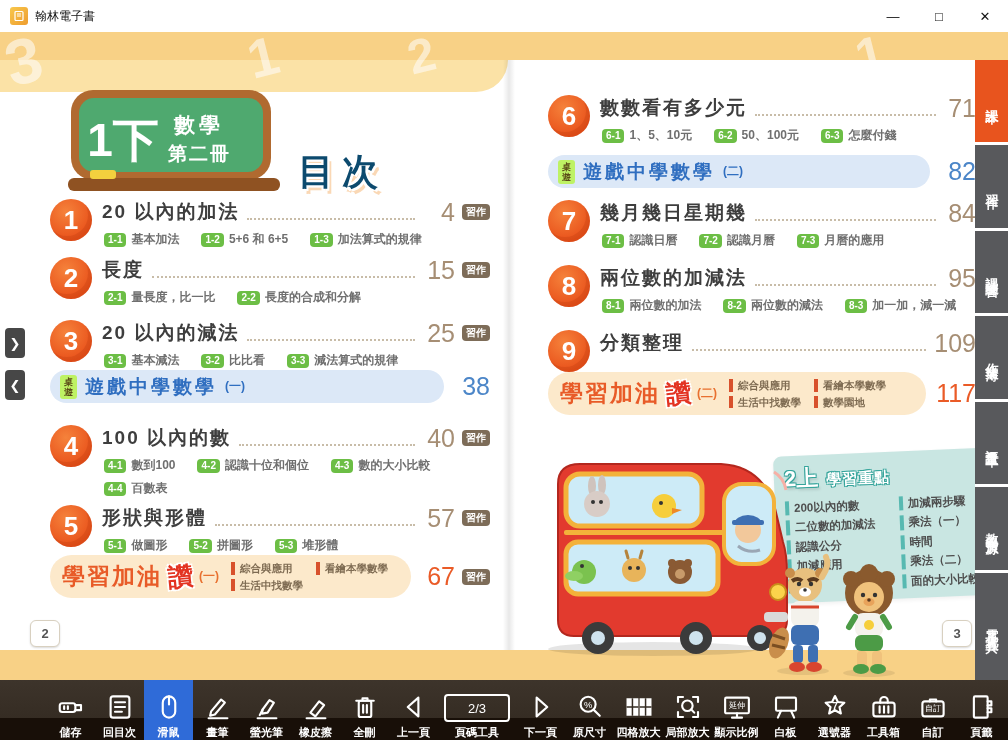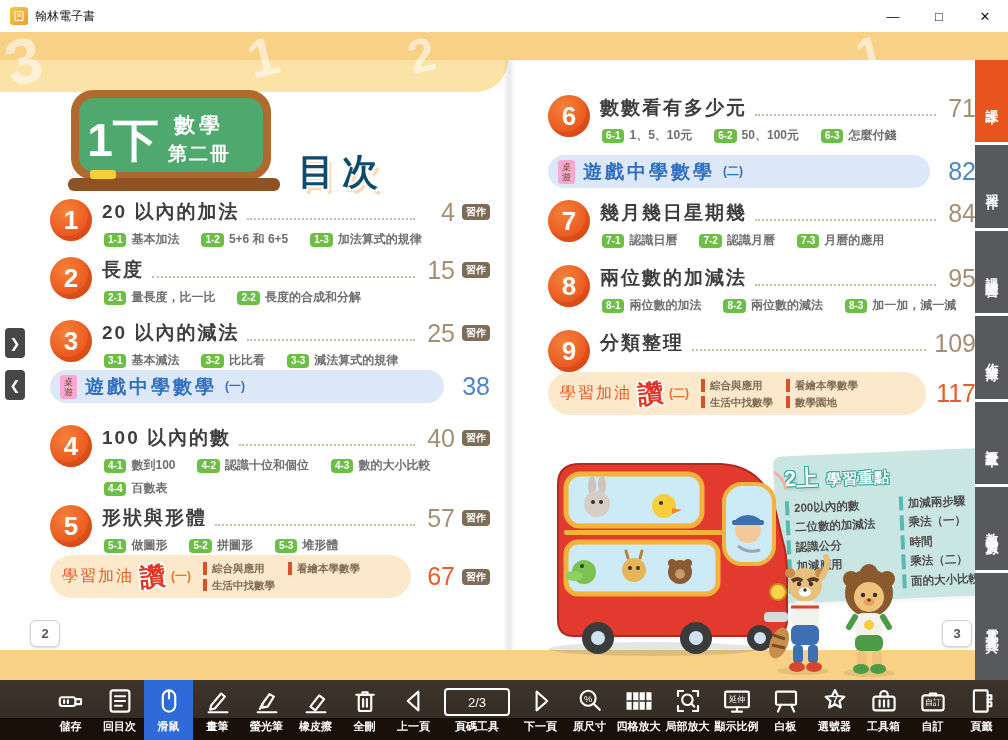--- a/index.html
+++ b/index.html
@@ -33,28 +33,28 @@
   .ch-title{font-size:19px;font-weight:bold;color:#3E3E3E;letter-spacing:2px;white-space:nowrap;cursor:pointer;}
   .leader{flex:1;border-bottom:2px dotted #C8BCA8;margin:0 8px 5px 8px;height:1px;}
   .ch-page{font-size:25px;color:#A68E74;line-height:1;min-width:32px;text-align:right;cursor:pointer;}
   .hw{margin-left:7px;background:#7D6C58;color:#fff;font-size:10px;font-weight:bold;padding:3px 4px;border-radius:4px;line-height:1;align-self:center;white-space:nowrap;}
   .ch-subs{display:flex;flex-wrap:wrap;margin-top:6px;column-gap:22px;row-gap:6px;padding-left:2px;}
   .sub{display:flex;align-items:center;gap:5px;font-size:12px;color:#6F6F6F;white-space:nowrap;}
   .code{background:#6CBE45;color:#fff;font-style:normal;font-weight:bold;font-size:10px;padding:2px 4px;border-radius:4px;line-height:1;}
   
   .row.game{align-items:center;}
   .game-pill{flex:1;background:#DCE8F7;border-radius:17px;height:33px;display:flex;align-items:center;padding:0 10px;gap:8px;cursor:pointer;}
-  .zy{background:#f9a8d4;color:#5A4A18;font-size:9px;font-weight:normal;width:15px;line-height:10px;text-align:center;padding:2px 1px;border-radius:3px;word-break:break-all;}
+  .zy{background:#bef264;color:#5A4A18;font-size:9px;font-weight:bold;width:15px;line-height:10px;text-align:center;padding:2px 1px;border-radius:3px;word-break:break-all;}
   .game-title{font-size:19px;font-weight:bold;color:#2F6EC0;letter-spacing:3px;white-space:nowrap;}
   .game-vol{font-size:12px;color:#2F6EC0;font-weight:bold;}
   .game-page{font-size:25px;color:#4C86C8;margin-left:12px;min-width:34px;text-align:right;cursor:pointer;}
   
   .row.boost{align-items:center;}
   .boost-pill{flex:1;background:#FCE9CB;border-radius:26px;display:flex;align-items:center;padding:5px 12px;gap:6px;cursor:pointer;}
-  .boost-title{font-size:16px;font-weight:normal;color:#E85B28;letter-spacing:2px;white-space:nowrap;}
+  .boost-title{font-size:23px;font-weight:bold;color:#E85B28;letter-spacing:2px;white-space:nowrap;}
   .boost-zan{font-size:25px;font-weight:bold;color:#E33322;transform:rotate(-6deg);white-space:nowrap;
      text-shadow:1.5px 1.5px 0 #fff,-1.5px 1.5px 0 #fff,1.5px -1.5px 0 #fff,-1.5px -1.5px 0 #fff;}
   .boost-vol{font-size:12px;color:#E8702F;font-weight:bold;white-space:nowrap;}
   .boost-items{display:grid;grid-template-rows:repeat(2,auto);grid-auto-flow:column;column-gap:13px;row-gap:4px;margin-left:6px;}
   .boost-item{font-size:10.5px;color:#7E6B52;border-left:4px solid #D8512C;padding-left:5px;line-height:1.2;font-weight:bold;white-space:nowrap;}
   .boost-page{font-size:25px;color:#EA5B27;margin-left:10px;min-width:34px;text-align:right;cursor:pointer;}
   
   .keybox{position:absolute;left:776px;top:420px;width:204px;background:#C9E6E2;border-radius:8px;transform:rotate(-2.5deg);
      padding:8px 10px 10px;box-shadow:0 2px 4px rgba(0,0,0,.06);}
   .kb-head{display:flex;align-items:baseline;gap:8px;margin-bottom:7px;}
@@ -73,21 +73,21 @@
      display:flex;align-items:center;justify-content:center;font-size:13px;color:#555;font-weight:bold;z-index:5;}
   
   .sidebar{position:absolute;top:28px;right:0;bottom:0;width:33px;background:#fff;display:flex;flex-direction:column;gap:3px;z-index:20;}
   .tab{flex:1;background:#58595C;color:#fff;display:flex;align-items:center;justify-content:center;
      writing-mode:vertical-rl;font-size:13px;font-weight:bold;letter-spacing:3px;cursor:pointer;}
   .tab.active{background:#E8541E;}
   .tab:last-child{flex:1.3;}
   
   .toolbar{position:absolute;bottom:0;left:0;right:0;height:60px;display:flex;align-items:stretch;padding-left:46px;box-sizing:border-box;z-index:50;
      background:linear-gradient(#3D342B 0,#352C23 63%,#180F08 63%,#180F08 100%);}
-  .titem{width:49px;display:flex;flex-direction:column;align-items:center;padding-top:4px;box-sizing:border-box;cursor:pointer;}
+  .titem{width:49px;display:flex;flex-direction:column;align-items:center;padding-top:4px;box-sizing:border-box;cursor:pointer;justify-content:flex-end;}
   .titem.wide{width:78px;}
   .titem.active{background:#2F6BD8;}
   .titem .ico{height:33px;display:flex;align-items:center;justify-content:center;}
   .titem .lbl{font-size:11px;color:#fff;font-weight:bold;margin-top:2px;white-space:nowrap;}
   .page-box{width:62px;height:24px;border:2px solid #fff;border-radius:4px;color:#fff;display:flex;align-items:center;justify-content:center;font-size:13px;margin-top:3px;}
 </style>
 </head>
 <body>
 
 <div class="titlebar">

